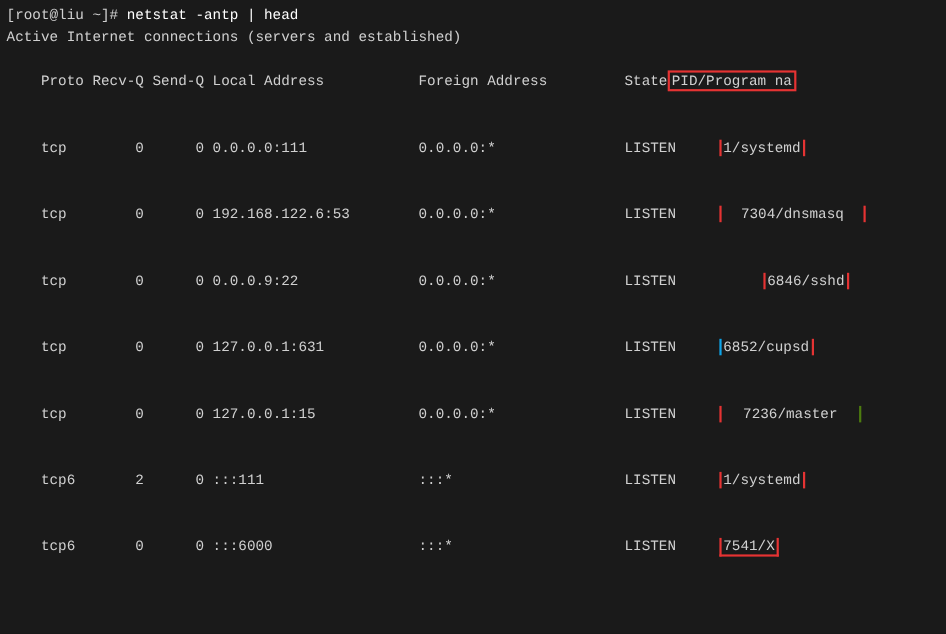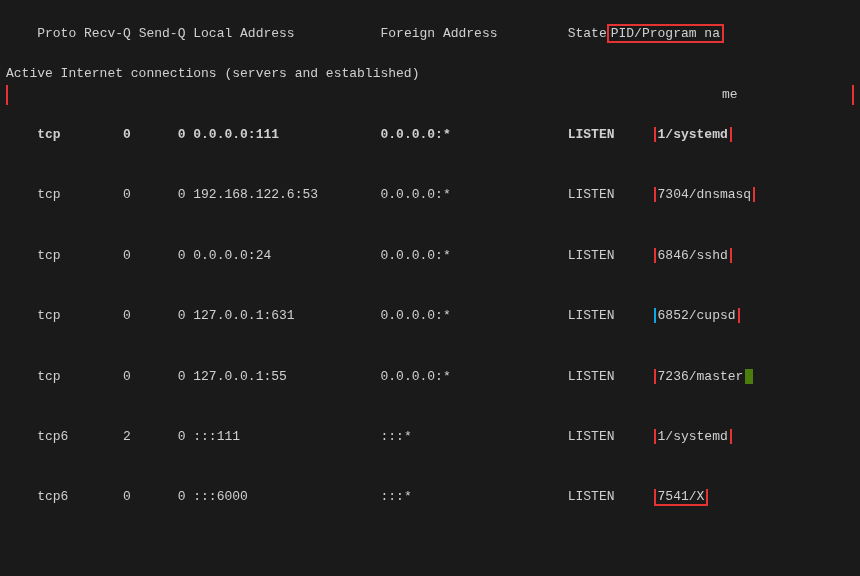--- a/index.html
+++ b/index.html
@@ -32,41 +32,41 @@
     }
     .cmd-text {
       color: #ffffff;
     }
   </style>
 </head>
 <body>
 
 <div class="terminal">
 
+  <div class="line"><span class="prompt">[root@liu ~]# </span><span class="cmd-text">netstat -antp | head</span></div>
+  <div class="line">Active Internet connections (servers and established)</div>
+
   <div class="line header-row" style="position:relative;">
     <span>Proto Recv-Q Send-Q Local Address           Foreign Address         State</span><span style="border:2px solid #e53333; padding:0 2px; color:#d0d0d0;">PID/Program na</span>
   </div>
 
-  <div class="line">Active Internet connections (servers and established)</div>
-  <div class="line" style="padding-left: 714px; border-left: 2px solid #e53333; border-right: 2px solid #e53333;"><span>me</span></div>
-
-  <div class="line" style="position:relative;font-weight:bold;">
+  <div class="line" style="position:relative;">
     <span>tcp        0      0 0.0.0.0:111             0.0.0.0:*               LISTEN     </span><span style="border-left:2px solid #e53333; border-right:2px solid #e53333; padding:0 2px;">1/systemd</span>
   </div>
   <div class="line">
-    <span>tcp        0      0 192.168.122.6:53        0.0.0.0:*               LISTEN     </span><span style="border-left:2px solid #e53333; border-right:2px solid #e53333; padding:0 2px;">7304/dnsmasq</span>
+    <span>tcp        0      0 192.168.122.6:53        0.0.0.0:*               LISTEN     </span><span style="border-left:2px solid #e53333; border-right:2px solid #e53333; padding:0 18px;">7304/dnsmasq</span>
   </div>
   <div class="line">
-    <span>tcp        0      0 0.0.0.0:24              0.0.0.0:*               LISTEN     </span><span style="border-left:2px solid #e53333; border-right:2px solid #e53333; padding:0 2px;">6846/sshd</span>
+    <span>tcp        0      0 0.0.0.9:22              0.0.0.0:*               LISTEN     </span><span style="border-left:2px solid #e53333; border-right:2px solid #e53333; padding:0 2px;margin-left:40px;">6846/sshd</span>
   </div>
   <div class="line">
     <span>tcp        0      0 127.0.0.1:631           0.0.0.0:*               LISTEN     </span><span style="border-left:2px solid #0ea5e9; border-right:2px solid #e53333; padding:0 2px;">6852/cupsd</span>
   </div>
   <div class="line">
-    <span>tcp        0      0 127.0.0.1:55            0.0.0.0:*               LISTEN     </span><span style="border-left:2px solid #e53333; border-right:8px solid #4d7c0f; padding:0 2px;">7236/master</span>
+    <span>tcp        0      0 127.0.0.1:15            0.0.0.0:*               LISTEN     </span><span style="border-left:2px solid #e53333; border-right:2px solid #4d7c0f; padding:0 20px;">7236/master</span>
   </div>
   <div class="line">
     <span>tcp6       2      0 :::111                  :::*                    LISTEN     </span><span style="border-left:2px solid #e53333; border-right:2px solid #e53333; padding:0 2px;">1/systemd</span>
   </div>
   <div class="line">
     <span>tcp6       0      0 :::6000                 :::*                    LISTEN     </span><span style="border-left:2px solid #e53333; border-right:2px solid #e53333; padding:0 2px; border-bottom:2px solid #e53333;">7541/X</span>
   </div>
 
 </div>
 

